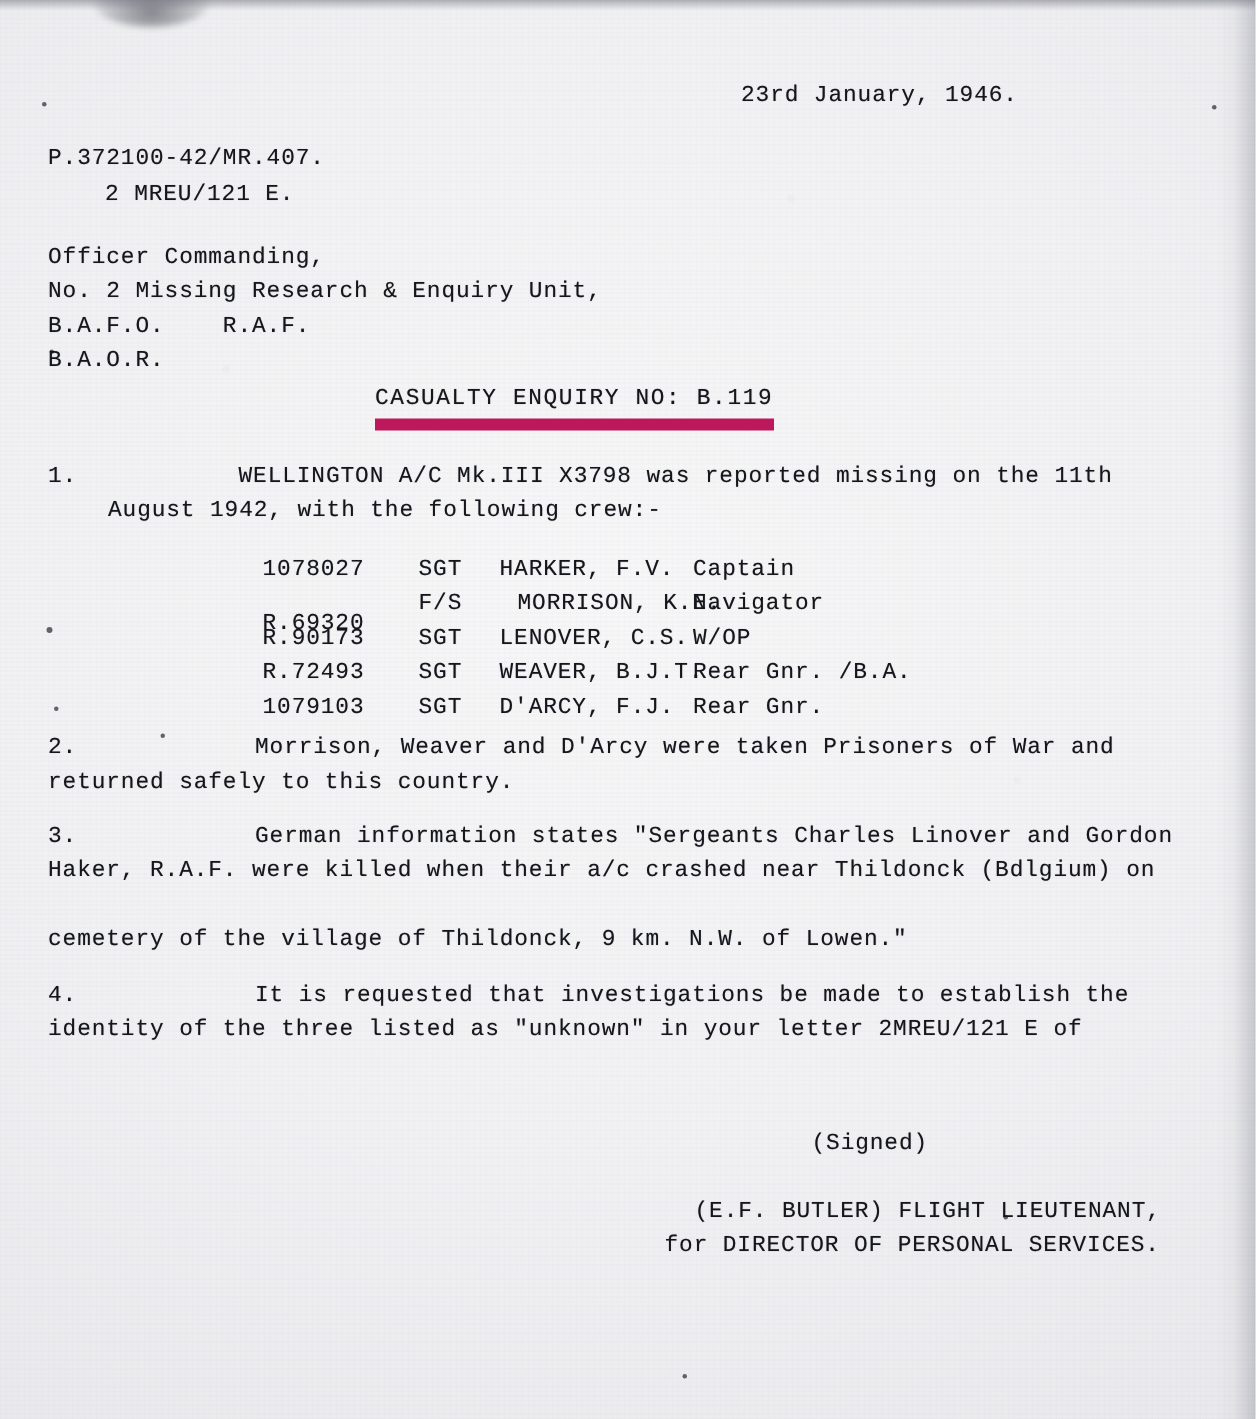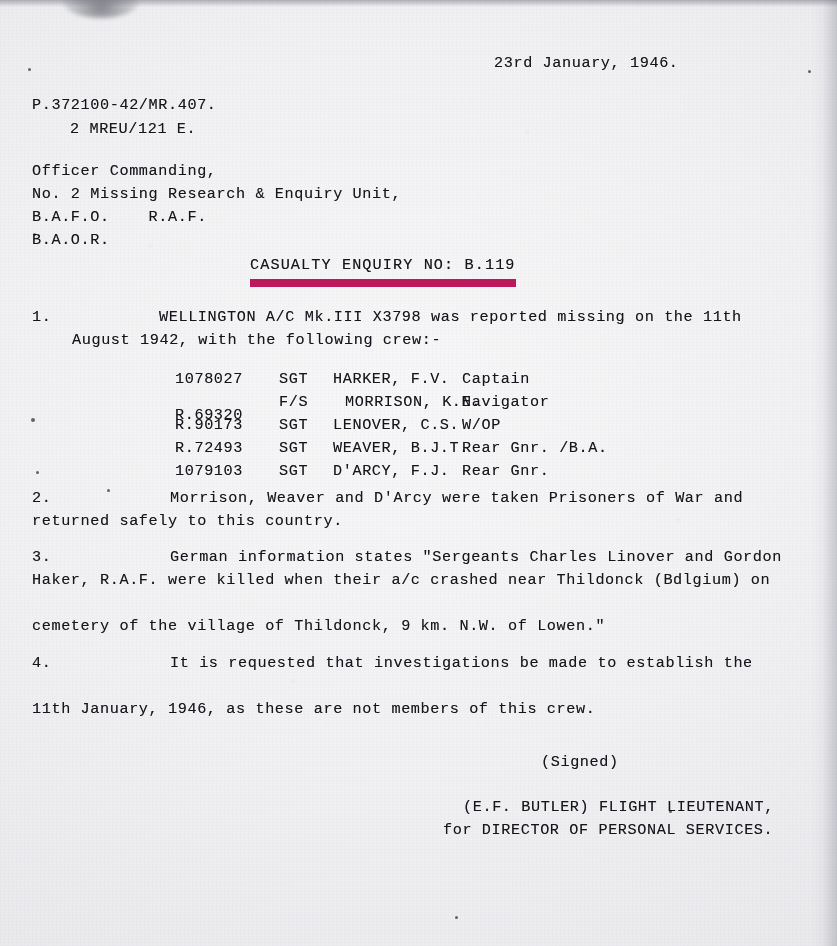--- a/index.html
+++ b/index.html
@@ -153,21 +153,21 @@
     <div class="ln" style="left:170px; top:486px;">Morrison, Weaver and D'Arcy were taken Prisoners of War and</div>
     <div class="ln" style="left:32px; top:509px;">returned safely to this country.</div>
 
     <div class="ln" style="left:32px; top:545px;">3.</div>
     <div class="ln" style="left:170px; top:545px;">German information states "Sergeants Charles Linover and Gordon</div>
     <div class="ln" style="left:32px; top:568px;">Haker, R.A.F. were killed when their a/c crashed near Thildonck (Bdlgium) on</div>
     <div class="ln" style="left:32px; top:614px;">cemetery of the village of Thildonck, 9 km. N.W. of Lowen."</div>
 
     <div class="ln" style="left:32px; top:651px;">4.</div>
     <div class="ln" style="left:170px; top:651px;">It is requested that investigations be made to establish the</div>
-    <div class="ln" style="left:32px; top:697px;">11th January, 1946, as these are not members of this crew.</div>
+    <div class="ln" style="left:32px; top:674px;">identity of the three listed as "unknown" in your letter 2MREU/121 E of</div>
 
     <div class="ln" style="left:541px; top:750px;">(Signed)</div>
     <div class="ln" style="left:463px; top:795px;">(E.F. BUTLER) FLIGHT LIEUTENANT,</div>
     <div class="ln" style="left:443px; top:818px;">for DIRECTOR OF PERSONAL SERVICES.</div>
 
 
   </div>
 </div>
 
 </body></html>

